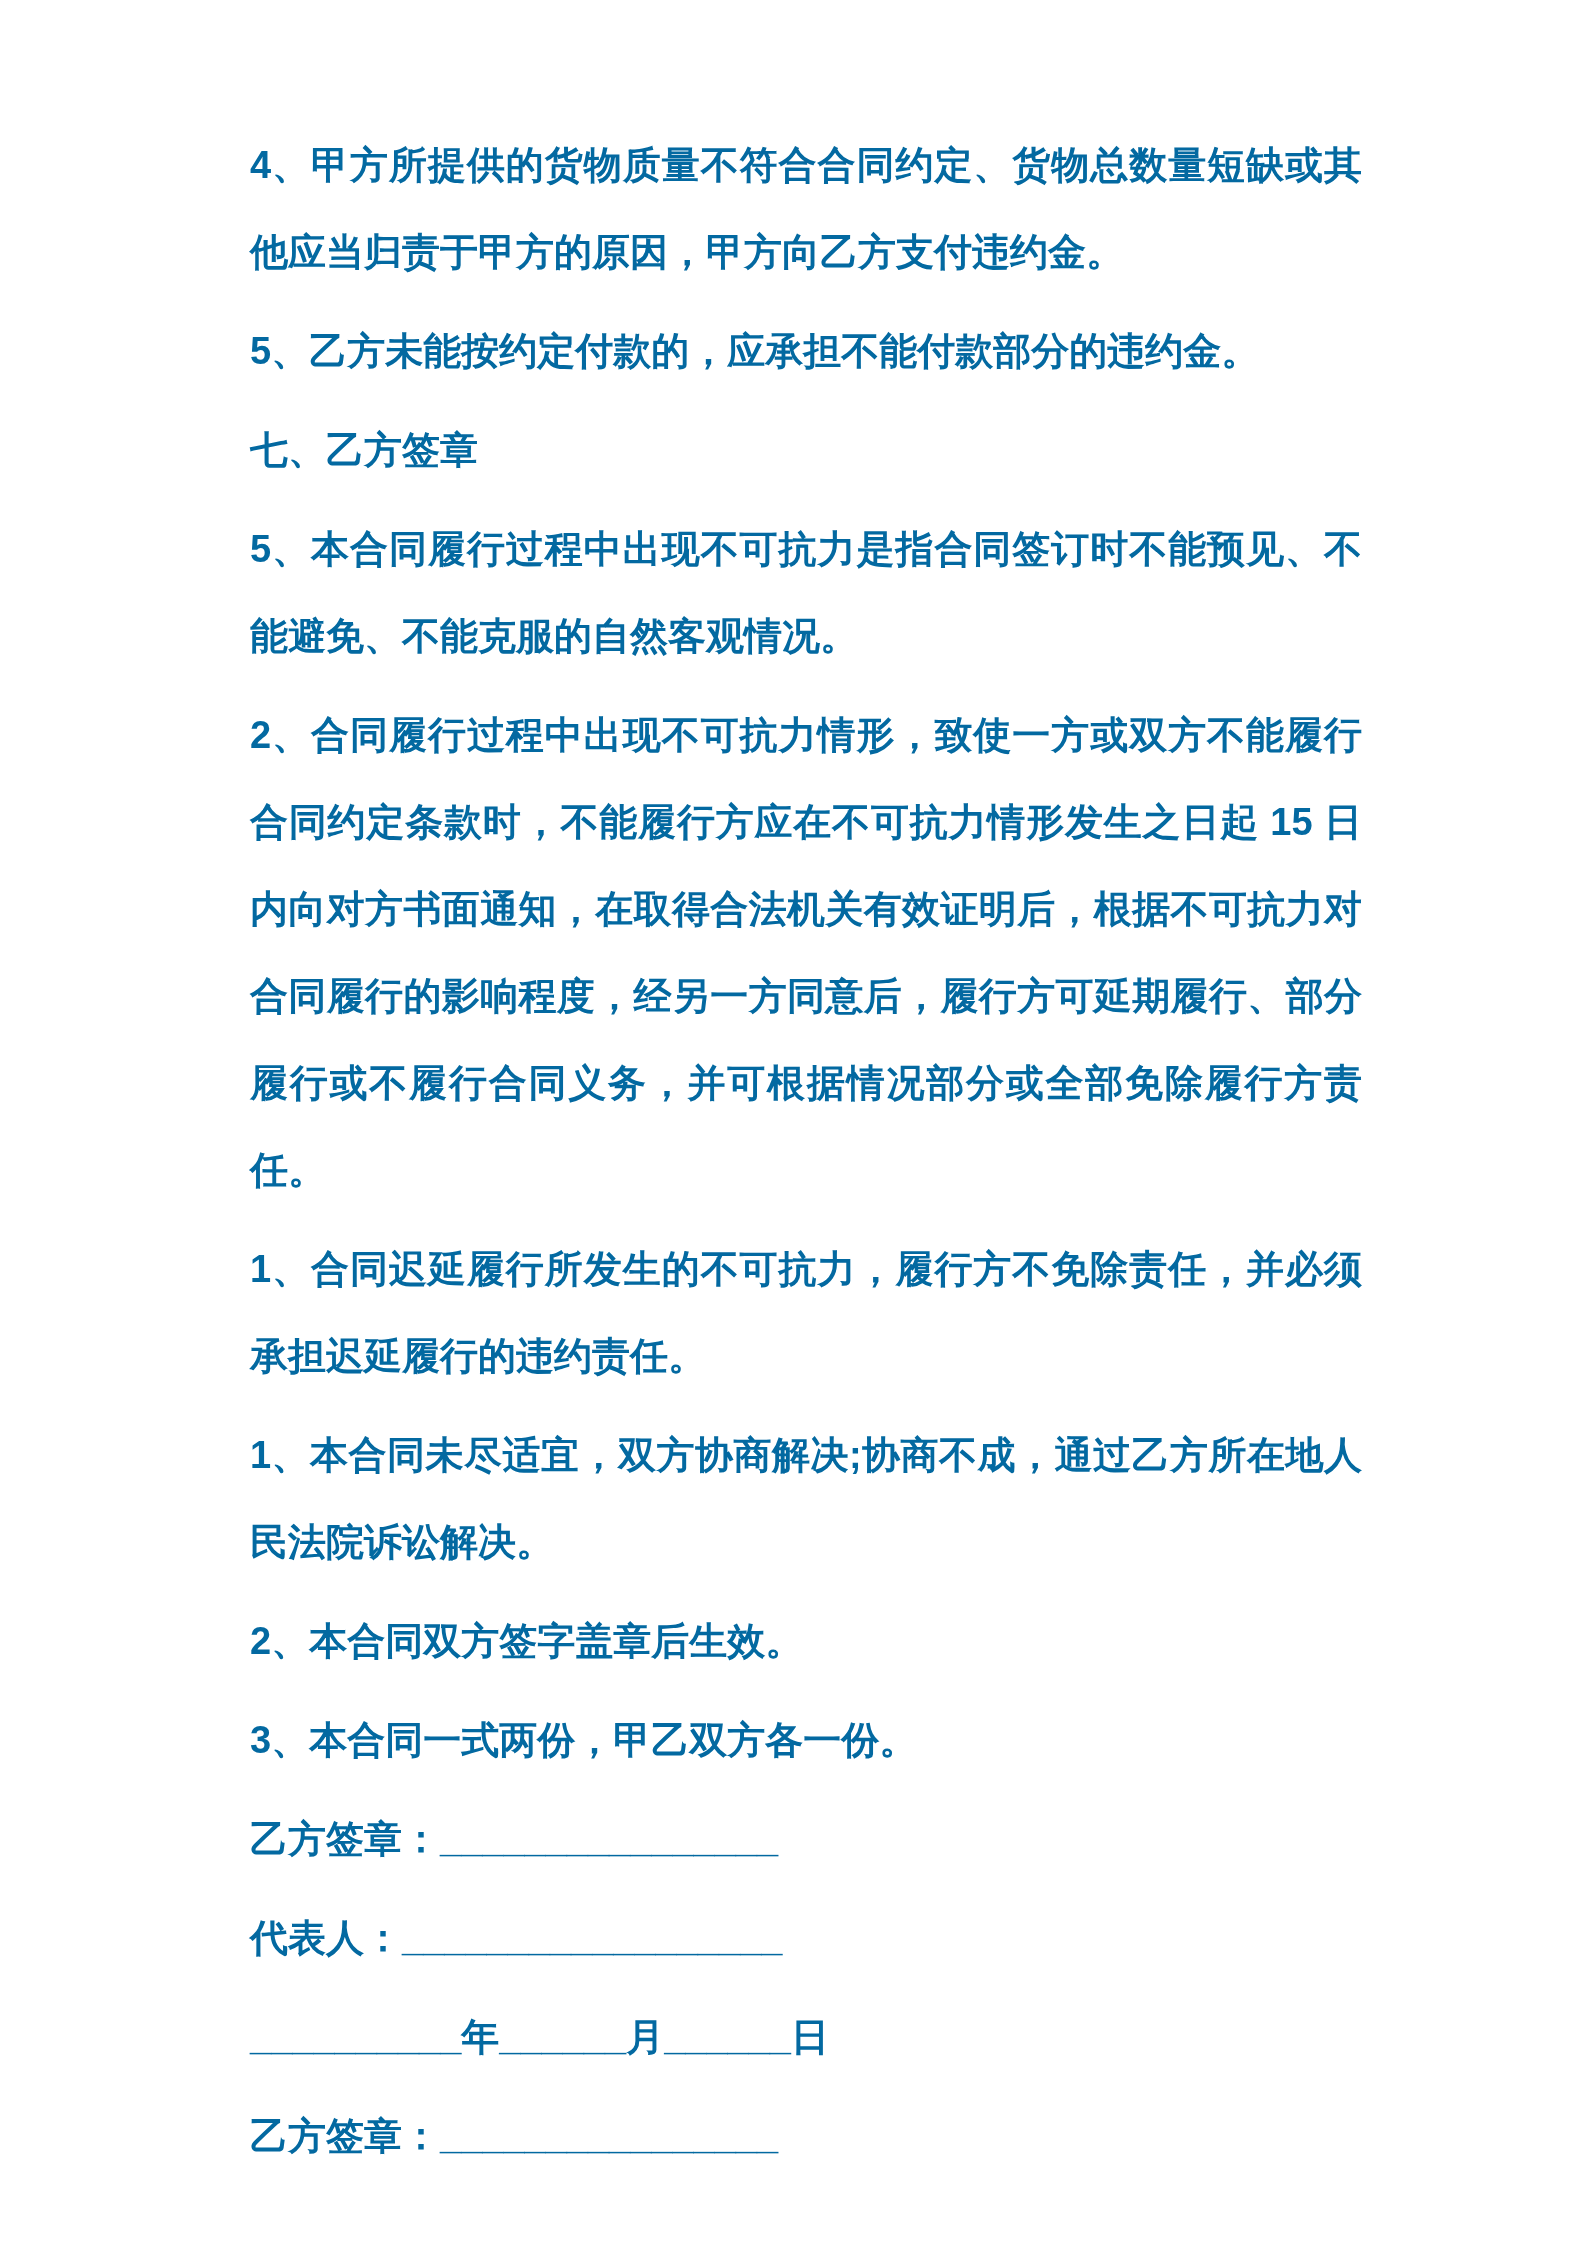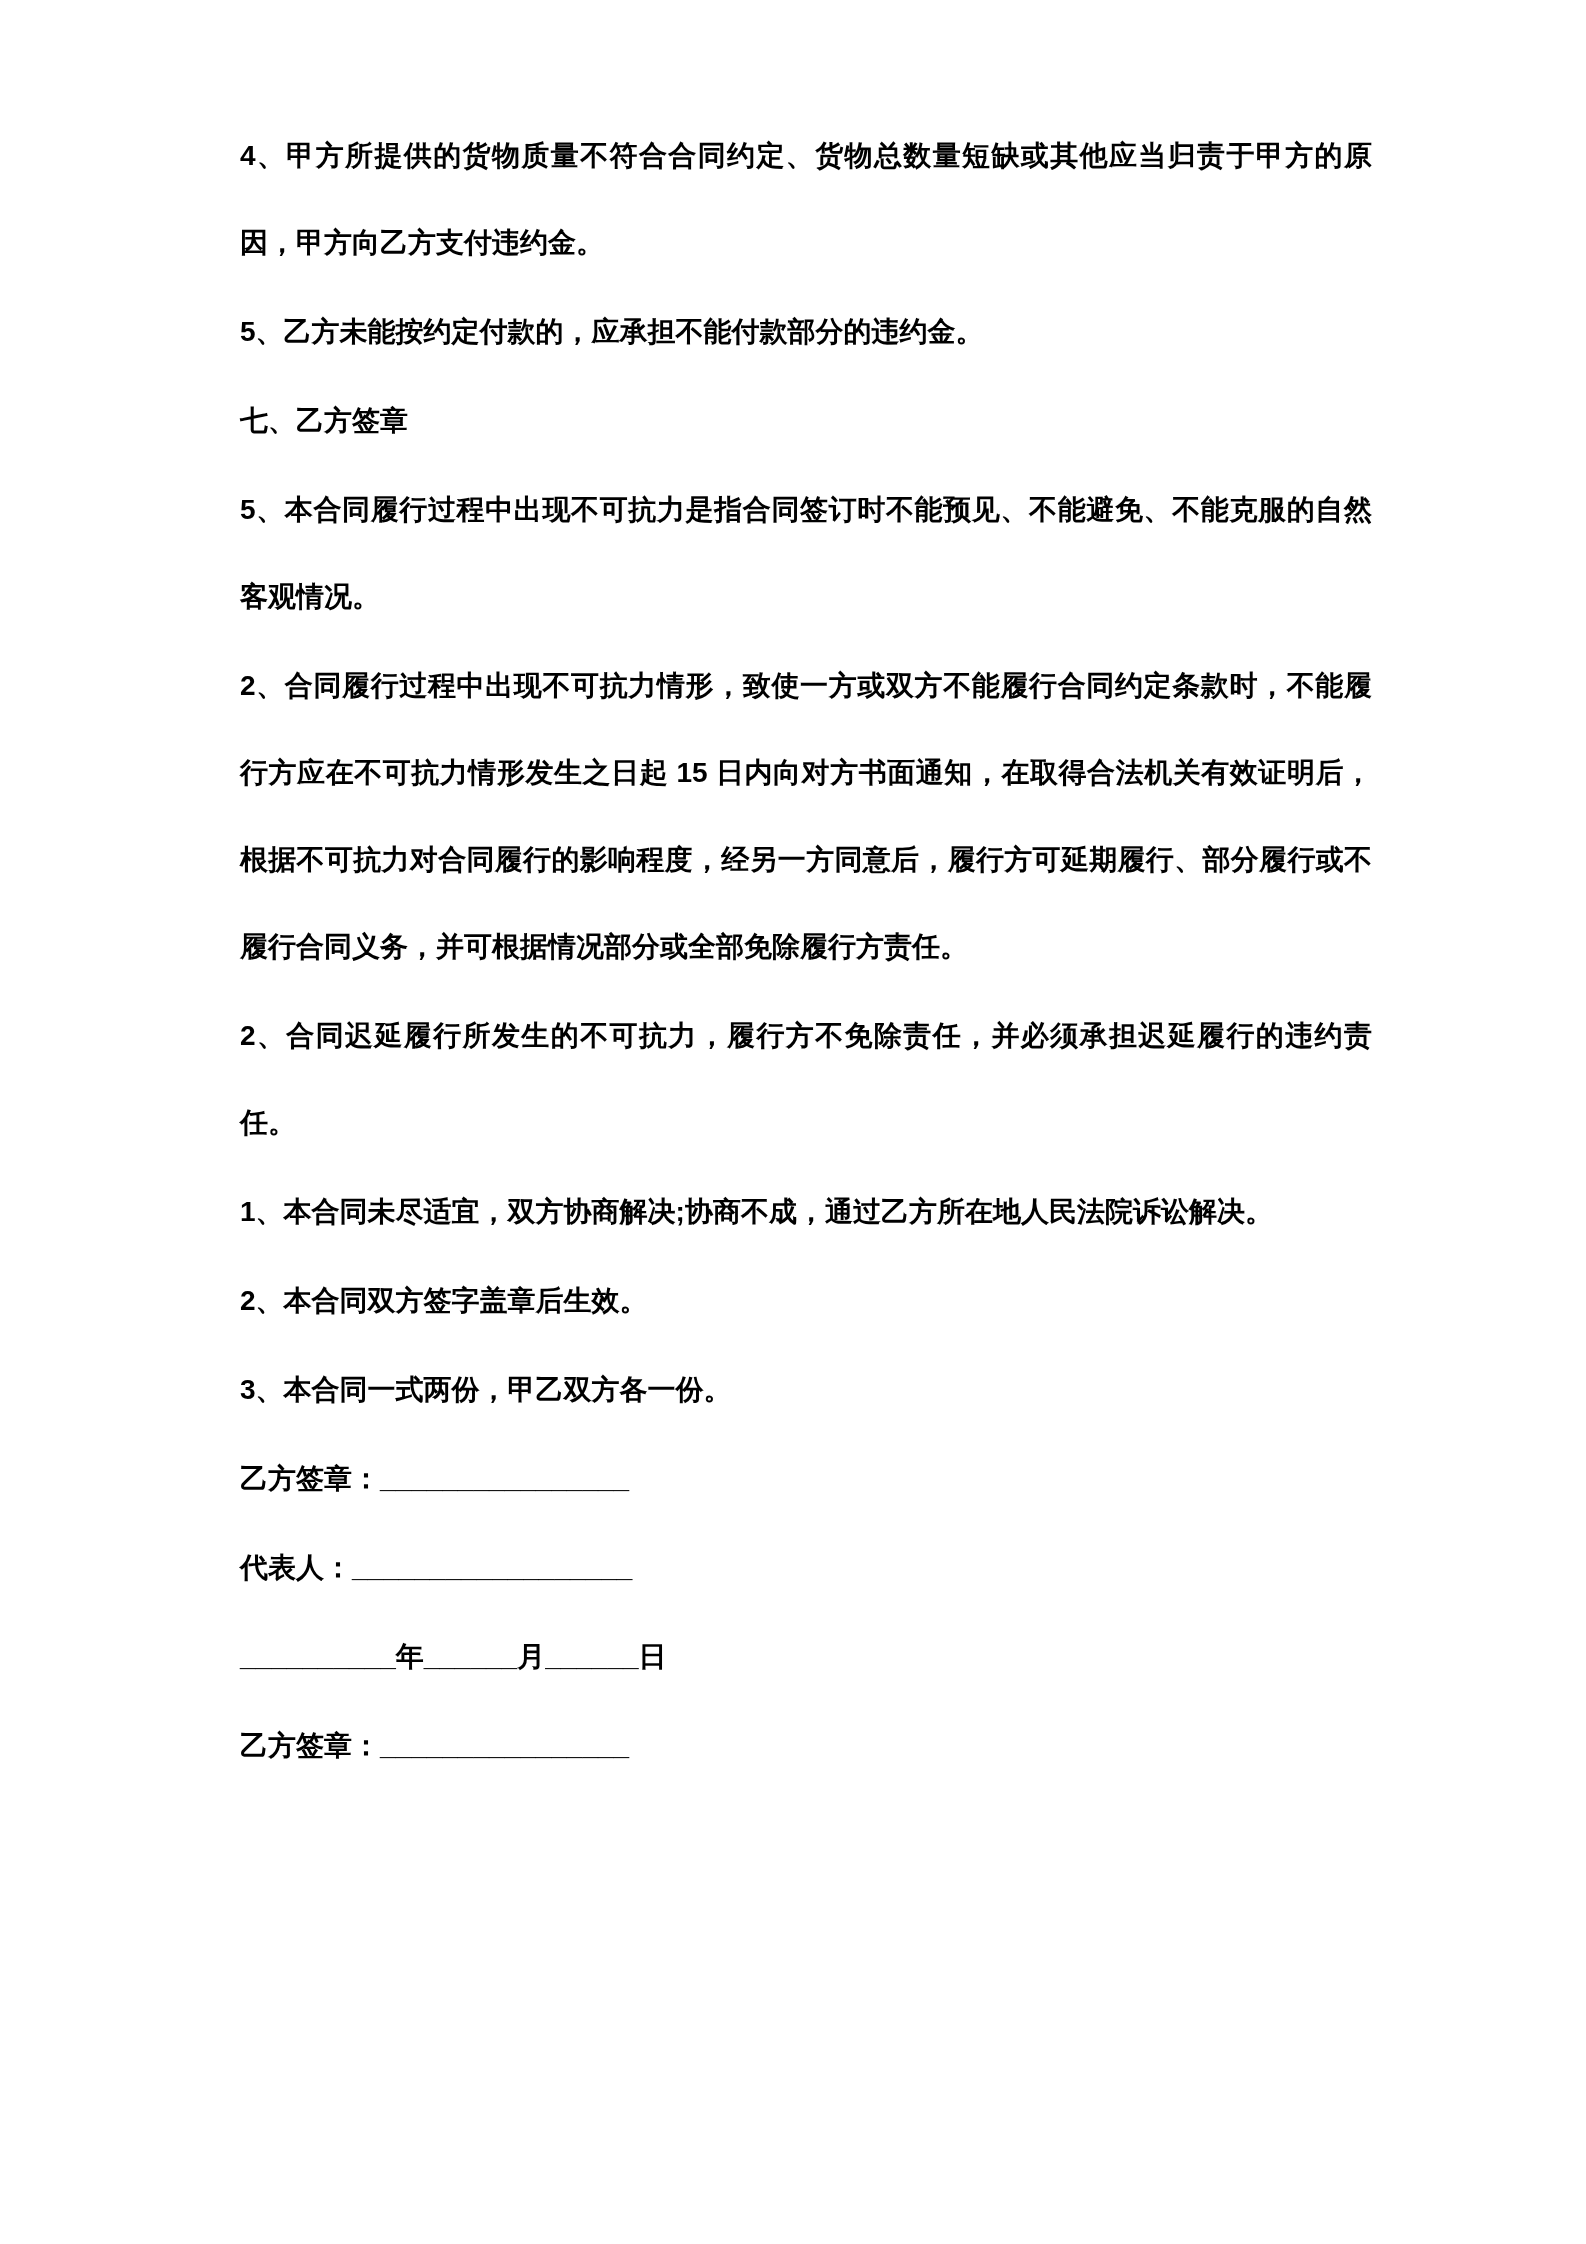--- a/index.html
+++ b/index.html
@@ -20,26 +20,26 @@
       overflow: hidden;
       box-sizing: border-box;
     }
     .content {
       position: absolute;
       left: 238px;
       top: 110px;
       width: 1136px;
     }
     .para {
-      margin: 2px;
+      margin: 12px;
       padding: 0;
-      font-size: 28px;
+      font-size: 38px;
       line-height: 87px;
       font-weight: 700;
-      color: #000000;
+      color: #0369a1;
       text-align: justify;
       text-justify: inter-character;
       word-break: break-all;
       overflow-wrap: break-word;
     }
     .para.heading {
       text-align: left;
     }
     .para.signature {
       text-align: left;
@@ -49,21 +49,21 @@
 </head>
 <body>
 
 <div class="page">
   <div class="content">
     <p class="para">4、甲方所提供的货物质量不符合合同约定、货物总数量短缺或其他应当归责于甲方的原因，甲方向乙方支付违约金。</p>
     <p class="para">5、乙方未能按约定付款的，应承担不能付款部分的违约金。</p>
     <p class="para heading">七、乙方签章</p>
     <p class="para">5、本合同履行过程中出现不可抗力是指合同签订时不能预见、不能避免、不能克服的自然客观情况。</p>
     <p class="para">2、合同履行过程中出现不可抗力情形，致使一方或双方不能履行合同约定条款时，不能履行方应在不可抗力情形发生之日起 15 日内向对方书面通知，在取得合法机关有效证明后，根据不可抗力对合同履行的影响程度，经另一方同意后，履行方可延期履行、部分履行或不履行合同义务，并可根据情况部分或全部免除履行方责任。</p>
-    <p class="para">2、合同迟延履行所发生的不可抗力，履行方不免除责任，并必须承担迟延履行的违约责任。</p>
+    <p class="para">1、合同迟延履行所发生的不可抗力，履行方不免除责任，并必须承担迟延履行的违约责任。</p>
     <p class="para">1、本合同未尽适宜，双方协商解决;协商不成，通过乙方所在地人民法院诉讼解决。</p>
     <p class="para">2、本合同双方签字盖章后生效。</p>
     <p class="para">3、本合同一式两份，甲乙双方各一份。</p>
     <p class="para signature">乙方签章：________________</p>
     <p class="para signature">代表人：__________________</p>
     <p class="para signature">__________年______月______日</p>
     <p class="para signature">乙方签章：________________</p>
   </div>
 </div>
 

